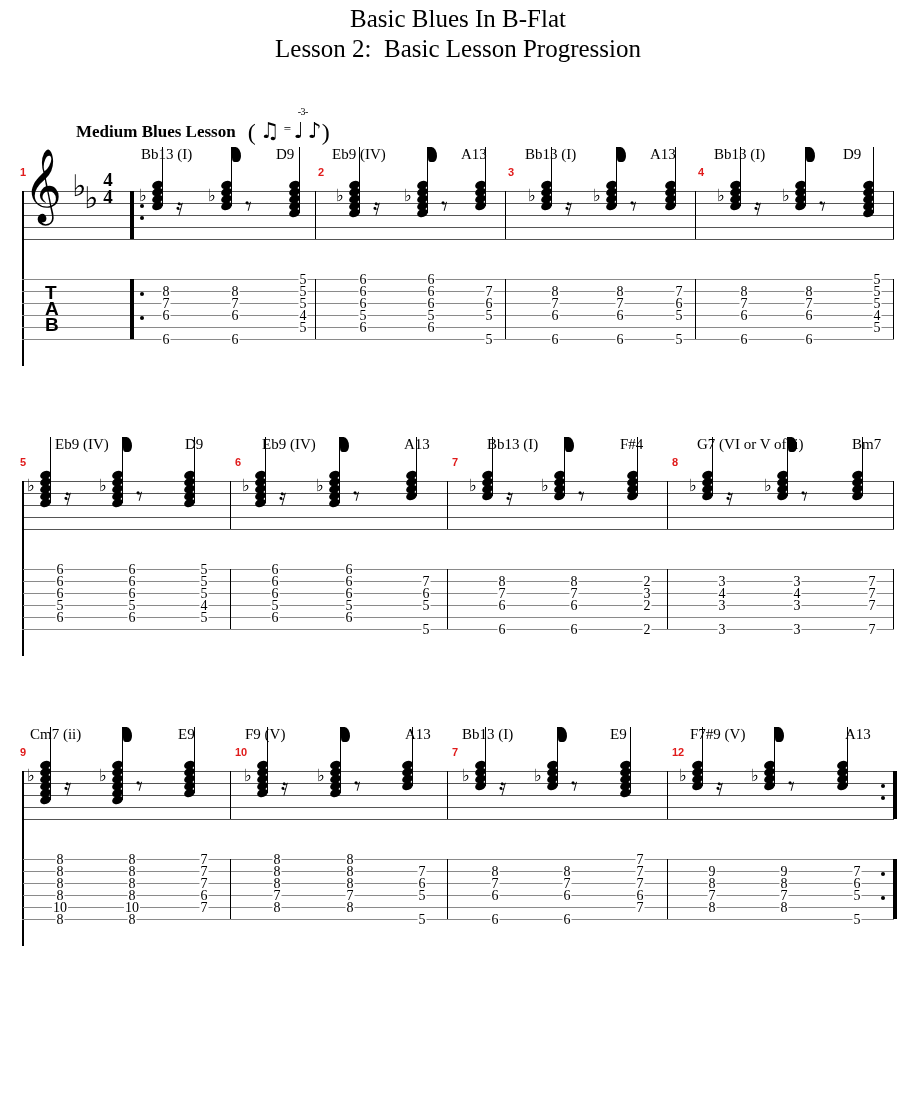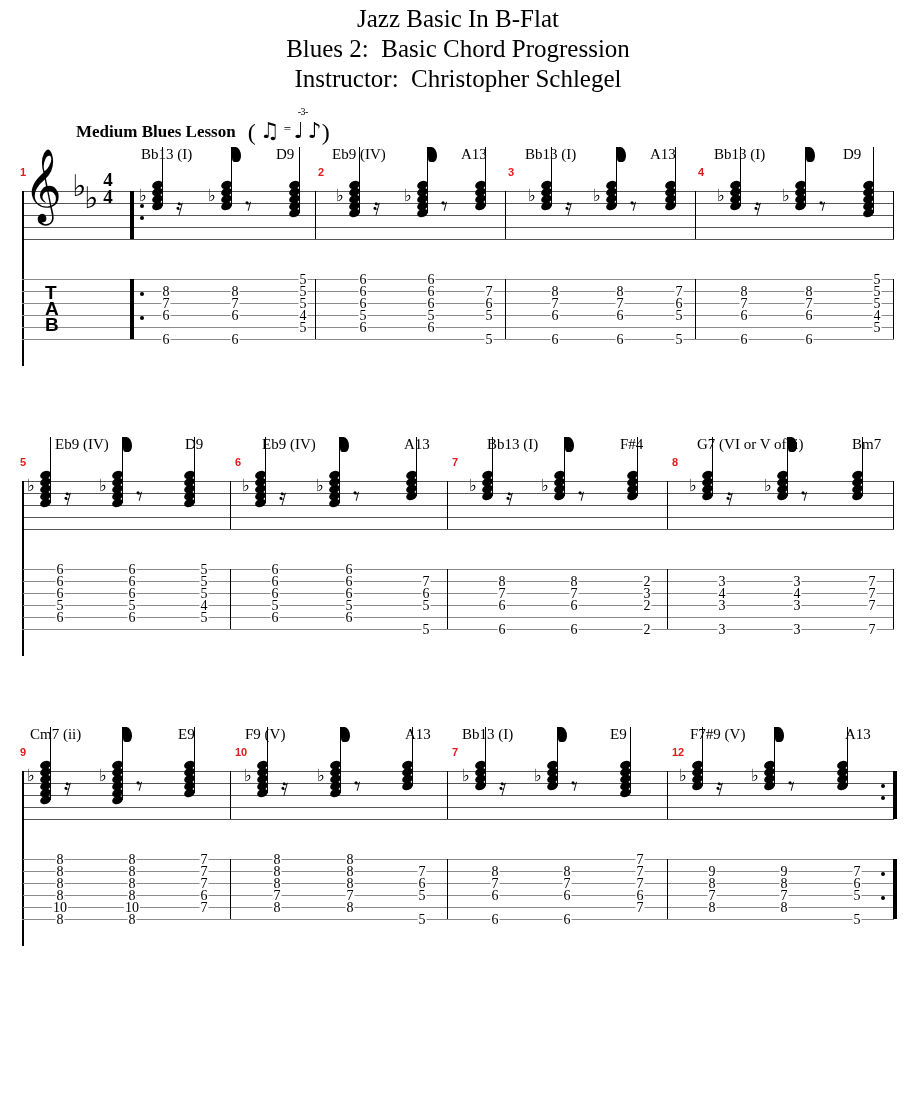--- a/index.html
+++ b/index.html
@@ -223,23 +223,22 @@
     background: #ffffff;
     padding: 0 1px;
     text-align: center;
     transform: translate(-50%, -50%);
   }
 </style>
 </head>
 <body>
 
 <div id="title-block">
-  <div class="title-line">Jazz Basic In B-Flat</div>
-  <div class="title-line">Blues 2:  Basic Chord Progression</div>
-  <div class="title-line">Instructor:  Christopher Schlegel</div>
+  <div class="title-line">Basic Blues In B-Flat</div>
+  <div class="title-line">Lesson 2:  Basic Lesson Progression</div>
 </div>
 
 <div id="tempo-block">
   <div id="tempo-text">Medium Blues Lesson</div>
   <div id="swing-figure">
     <span class="paren left">(</span>
     <span class="nfig" style="left:12px;">♫</span>
     <span class="eq">=</span>
     <span class="trip">-3-</span>
     <span class="nfig" style="left:46px;">♩</span>

